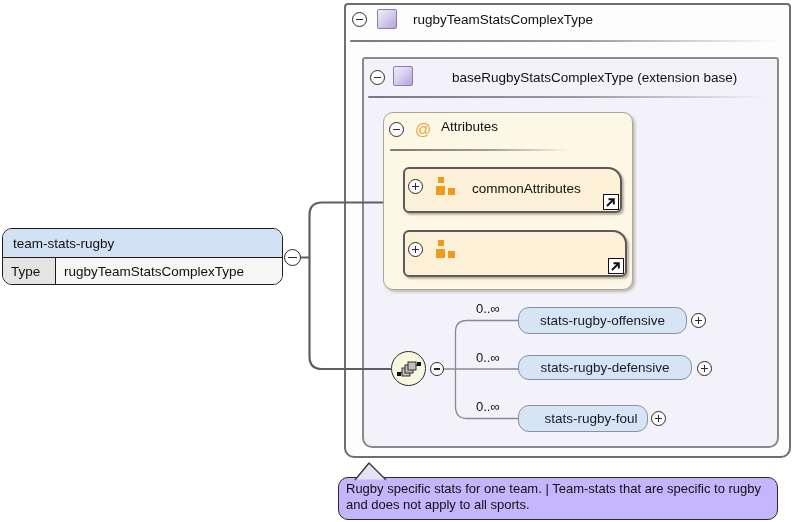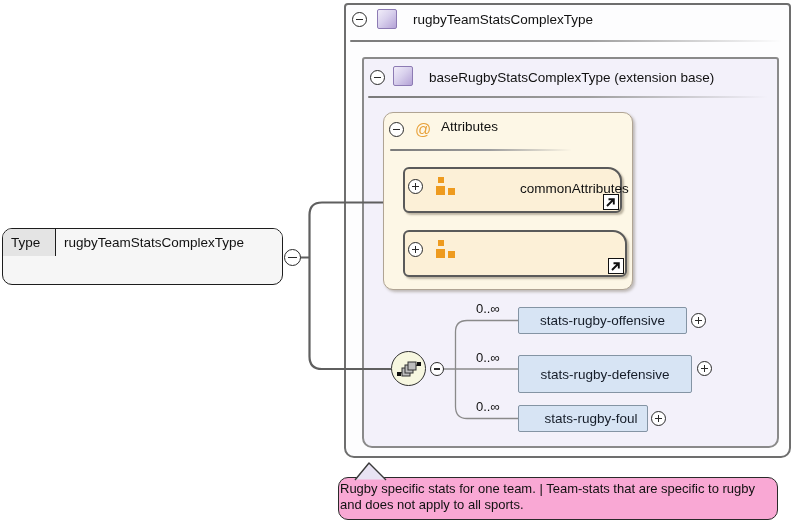--- a/index.html
+++ b/index.html
@@ -34,70 +34,71 @@
   
   .ct-icon { width:20px; height:20px; border:1px solid #8d7bb4; border-radius:2px;
              background:linear-gradient(135deg,#f1edf9 0%,#d9d1ed 45%,#b4a2d6 100%); }
 
   .at-icon { font-size:16px; color:#e8a23c; line-height:16px; }
 
   
   .link-icon { width:16px; height:16px; background:#fff; border:1.6px solid #111; }
 
   
-  .elem { background:#d7e4f4; border:1.5px solid #8494a4; border-radius:2px;
+  .elem { background:#d7e4f4; border:1.5px solid #8494a4; border-radius:11px;
           display:flex; align-items:center; justify-content:center;
           font-size:13.5px; color:#151c28; white-space:nowrap; }
   .card { font-size:13px; color:#111; white-space:nowrap; }
 
   
   .left-node { left:2px; top:228px; width:281px; height:57px; border:1.5px solid #1d1d1d;
                border-radius:10px; overflow:hidden; background:#f6f6f6; }
   .ln-header { height:29px; background:#d2e2f4; border-bottom:1.5px solid #1d1d1d;
                display:flex; align-items:center; padding-left:10px; font-size:13.5px; color:#111; }
   .ln-row { display:flex; height:26.5px; font-size:13.5px; color:#111; }
   .ln-type { width:53px; background:#e4e4e4; border-right:1.5px solid #1d1d1d;
              display:flex; align-items:center; padding-left:8px; }
   .ln-val { flex:1; background:#f6f6f6; display:flex; align-items:center; padding-left:8px; }
 
   
   .seq { left:391px; top:351px; width:35px; height:35px; border-radius:50%;
          background:#f7f7e0; border:1.5px solid #2f2f2f; display:flex;
          align-items:center; justify-content:center; }
 
   
-  .annotation { left:338px; top:477px; width:440px; height:43px; background:#f9a8d4;
-                border:1.5px solid #2a2a2a; border-radius:10px; padding:3px 6px 0 1px;
+  .annotation { left:338px; top:477px; width:440px; height:43px; background:#c4b5fd;
+                border:1.5px solid #2a2a2a; border-radius:10px; padding:3px 6px 0 7px;
                 font-size:13px; line-height:16px; color:#111; }
 
   svg.overlay { position:absolute; left:0; top:0; z-index:40; pointer-events:none; }
   .z50 { z-index:50; }
 </style>
 </head>
 <body>
 
 <div class="canvas">
 
   <div class="abs left-node">
+    <div class="ln-header">team-stats-rugby</div>
     <div class="ln-row">
       <div class="ln-type">Type</div>
       <div class="ln-val">rugbyTeamStatsComplexType</div>
     </div>
   </div>
 
   <div class="abs outer-box"></div>
   <div class="abs toggle z50" style="left:352px;top:12px;width:15px;height:15px;"></div>
   <div class="abs ct-icon" style="left:377px;top:9px;"></div>
   <div class="abs hdr-title" style="left:413px;top:12px;">rugbyTeamStatsComplexType</div>
   <div class="abs sep" style="left:350px;top:40px;width:432px;"></div>
 
   <div class="abs inner-box"></div>
   <div class="abs toggle z50" style="left:370px;top:70px;width:15px;height:15px;"></div>
   <div class="abs ct-icon" style="left:393px;top:66px;"></div>
-  <div class="abs hdr-title" style="left:429px;top:70px;">baseRugbyStatsComplexType (extension base)</div>
+  <div class="abs hdr-title" style="left:452px;top:70px;">baseRugbyStatsComplexType (extension base)</div>
   <div class="abs sep" style="left:368px;top:96px;width:400px;"></div>
 
   <div class="abs attrs-box"></div>
   <div class="abs toggle z50" style="left:389px;top:122px;width:15px;height:15px;"></div>
   <div class="abs at-icon" style="left:415px;top:122px;">@</div>
   <div class="abs hdr-title" style="left:441px;top:119px;">Attributes</div>
   <div class="abs sep" style="left:390px;top:149px;width:182px;"></div>
 
   <div class="abs attr-group" style="left:403px;top:167px;width:219px;height:46px;">
     <div class="link-icon" style="position:absolute;right:1px;bottom:1px;">
@@ -105,21 +106,21 @@
           <path d="M3 10 L9 4 M4.5 3.2 H9.8 V8.5" stroke="#111" stroke-width="1.9" fill="none"></path>
         </svg>
     </div>
   </div>
   <div class="abs toggle plus z50" style="left:408px;top:179px;width:15px;height:15px;"></div>
   <svg class="abs" style="left:436px;top:177px;" width="20" height="20" viewBox="0 0 20 20">
     <rect x="2" y="0" width="6" height="6" fill="#ee9b1f"></rect>
     <rect x="0" y="9" width="9" height="9" fill="#ee9b1f"></rect>
     <rect x="12" y="11" width="7" height="7" fill="#ee9b1f"></rect>
   </svg>
-  <div class="abs hdr-title" style="left:472px;top:181px;margin-left:48px;">commonAttributes</div>
+  <div class="abs hdr-title" style="left:472px;top:181px;">commonAttributes</div>
 
   <div class="abs attr-group" style="left:403px;top:230px;width:224px;height:47px;">
     <div class="link-icon" style="position:absolute;right:1px;bottom:1px;">
       <svg width="13" height="13" viewBox="0 0 13 13">
           <path d="M3 10 L9 4 M4.5 3.2 H9.8 V8.5" stroke="#111" stroke-width="1.9" fill="none"></path>
         </svg>
     </div>
   </div>
   <div class="abs toggle plus z50" style="left:408px;top:242px;width:15px;height:15px;"></div>
   <svg class="abs" style="left:436px;top:240px;" width="20" height="20" viewBox="0 0 20 20">
@@ -139,21 +140,21 @@
     </svg>
   </div>
 
   <div class="abs card" style="left:476px;top:301px;">0..∞</div>
   <div class="abs elem" style="left:518px;top:307px;width:169px;height:27px;">
     <span>stats-rugby-offensive</span>
   </div>
   <div class="abs toggle plus z50" style="left:691px;top:313px;width:15px;height:15px;"></div>
 
   <div class="abs card" style="left:476px;top:350px;">0..∞</div>
-  <div class="abs elem" style="left:518px;top:355px;width:174px;height:38px;">
+  <div class="abs elem" style="left:518px;top:355px;width:174px;height:25px;">
     <span>stats-rugby-defensive</span>
   </div>
   <div class="abs toggle plus z50" style="left:697px;top:361px;width:15px;height:15px;"></div>
 
   <div class="abs card" style="left:476px;top:399px;">0..∞</div>
   <div class="abs elem" style="left:518px;top:405px;width:130px;height:27px;padding-left:16px;">
     <span>stats-rugby-foul</span>
   </div>
   <div class="abs toggle plus z50" style="left:651px;top:411px;width:15px;height:15px;"></div>
 

